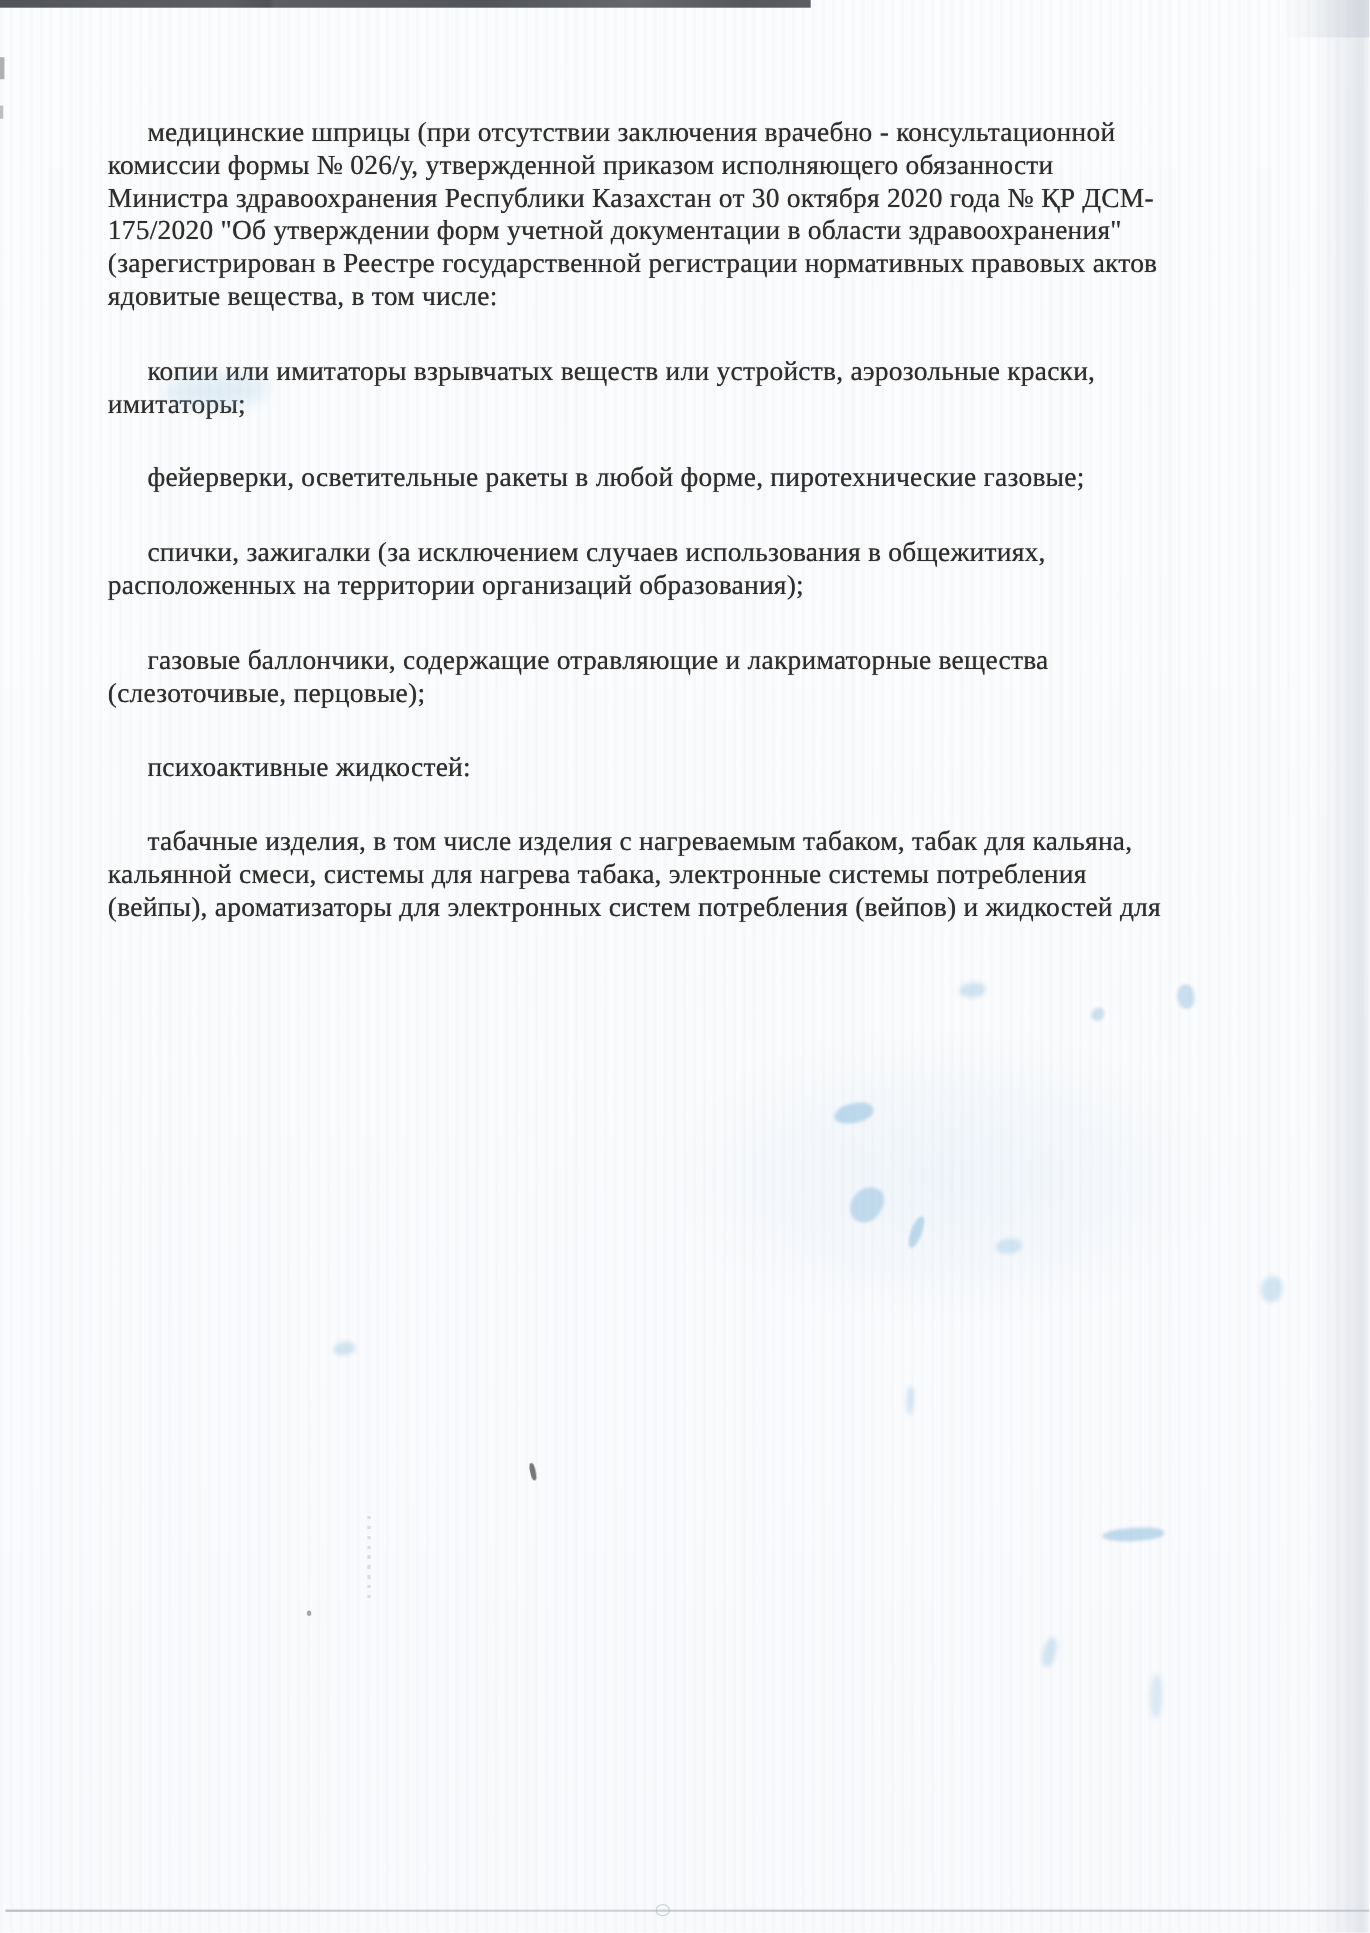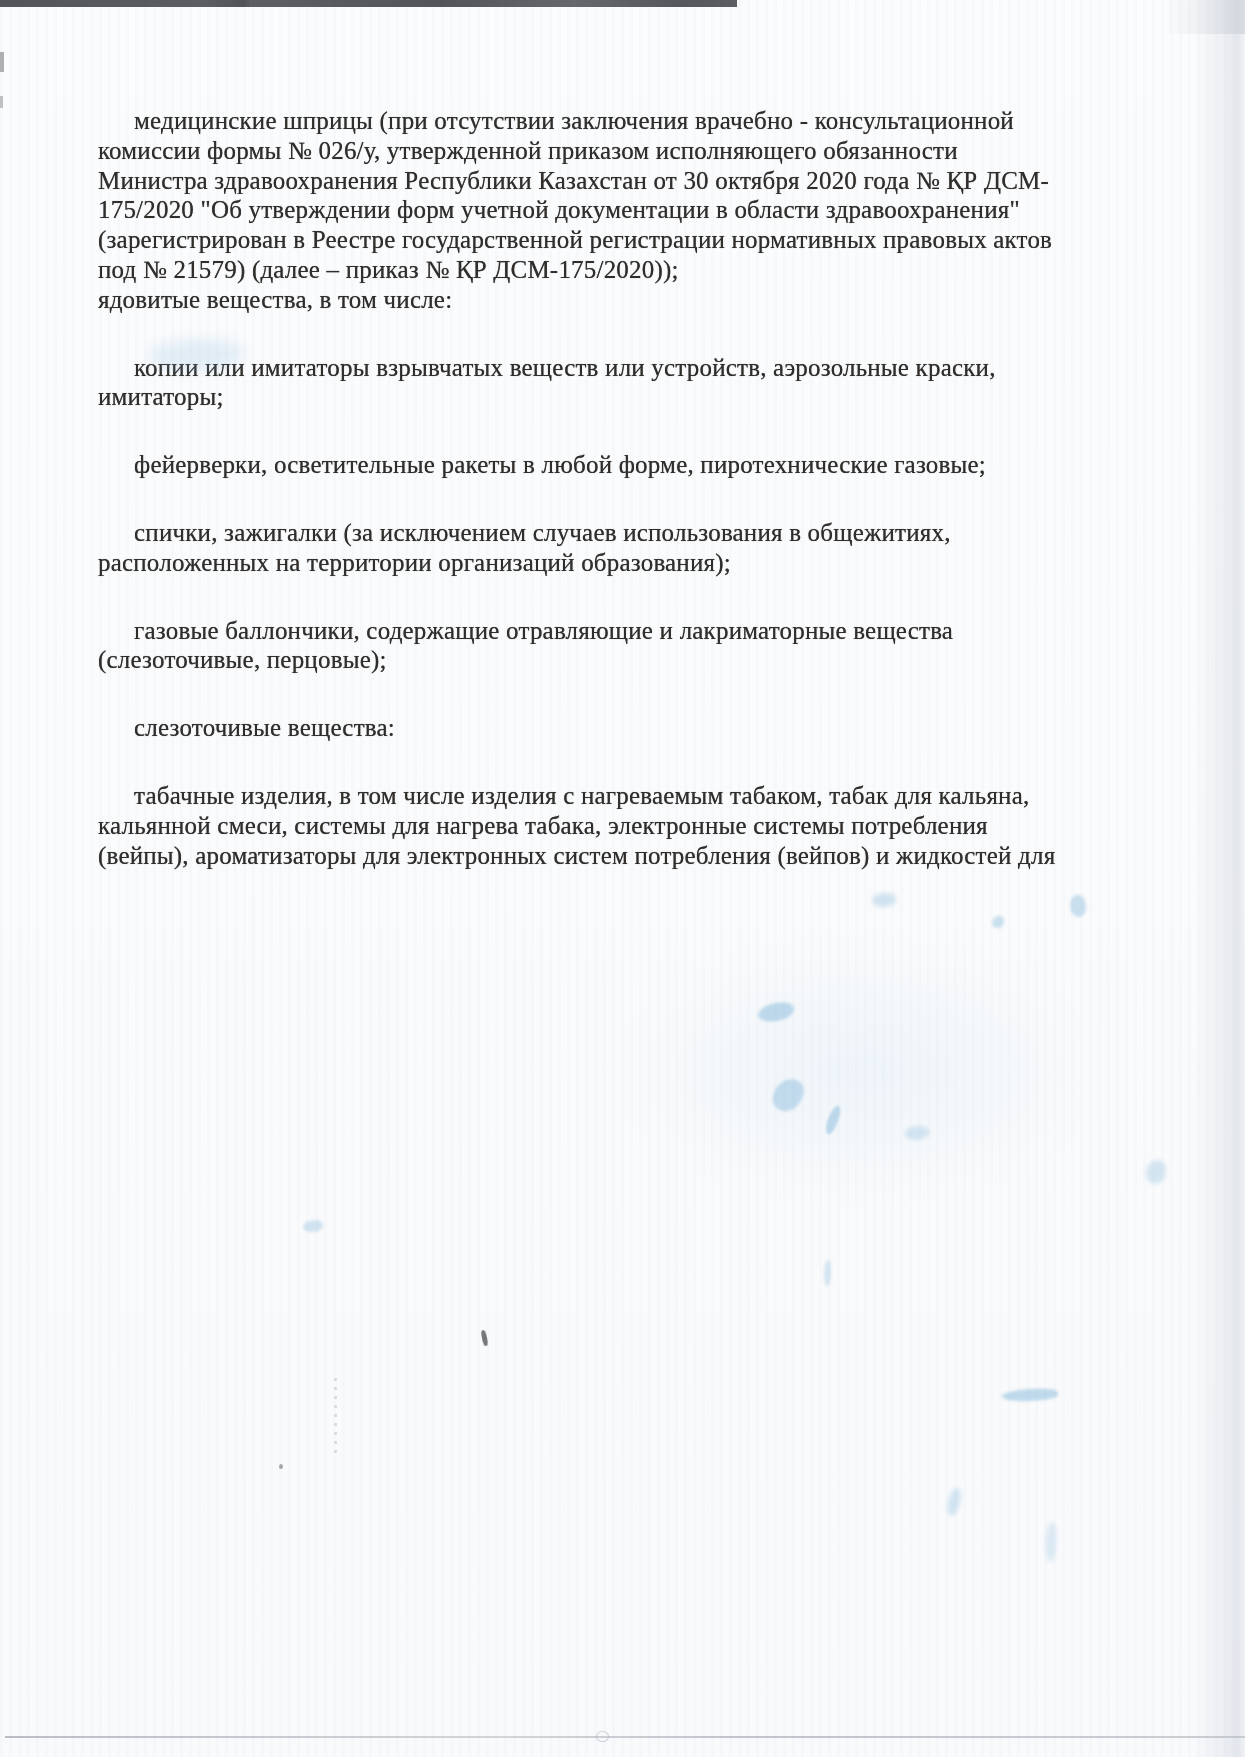--- a/index.html
+++ b/index.html
@@ -127,21 +127,20 @@
   <div class="haze"></div>
 
   <div class="content">
 
     <div class="para m0">
       <div class="line indent">медицинские шприцы (при отсутствии заключения врачебно - консультационной</div>
       <div class="line"><span>комиссии формы № 026/у, утвержденной </span><span class="u">приказом</span><span> исполняющего обязанности</span></div>
       <div class="line">Министра здравоохранения Республики Казахстан от 30 октября 2020 года № ҚР ДСМ-</div>
       <div class="line">175/2020 "Об утверждении форм учетной документации в области здравоохранения"</div>
       <div class="line">(зарегистрирован в Реестре государственной регистрации нормативных правовых актов</div>
-      <div class="line">под № 21579) (далее – приказ № ҚР ДСМ-175/2020));</div>
     </div>
 
     <div class="para">
       <div class="line">ядовитые вещества, в том числе:</div>
     </div>
 
     <div class="para">
       <div class="line indent">копии или имитаторы взрывчатых веществ или устройств, аэрозольные краски,</div>
       <div class="line">имитаторы;</div>
     </div>
@@ -154,21 +153,21 @@
       <div class="line indent">спички, зажигалки (за исключением случаев использования в общежитиях,</div>
       <div class="line">расположенных на территории организаций образования);</div>
     </div>
 
     <div class="para">
       <div class="line indent">газовые баллончики, содержащие отравляющие и лакриматорные вещества</div>
       <div class="line">(слезоточивые, перцовые);</div>
     </div>
 
     <div class="para">
-      <div class="line indent">слезоточивые вещества:</div>
+      <div class="line indent">психоактивные жидкостей:</div>
     </div>
 
     <div class="para">
       <div class="line indent">табачные изделия, в том числе изделия с нагреваемым табаком, табак для кальяна,</div>
       <div class="line">кальянной смеси, системы для нагрева табака, электронные системы потребления</div>
       <div class="line">(вейпы), ароматизаторы для электронных систем потребления (вейпов) и жидкостей для</div>
     </div>
 
   </div>
 

